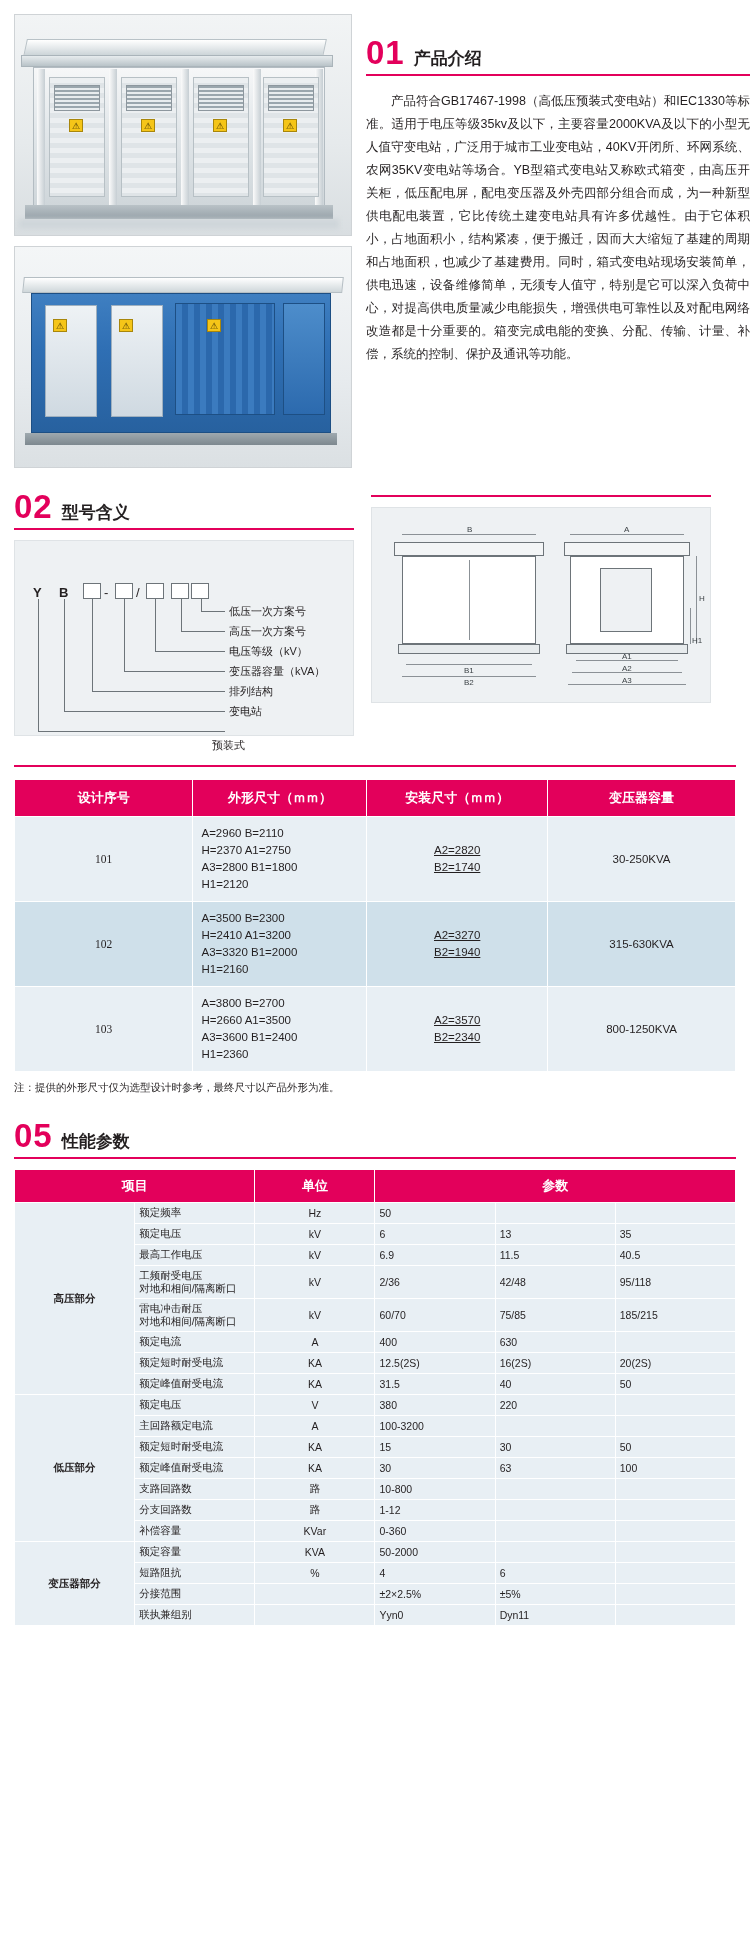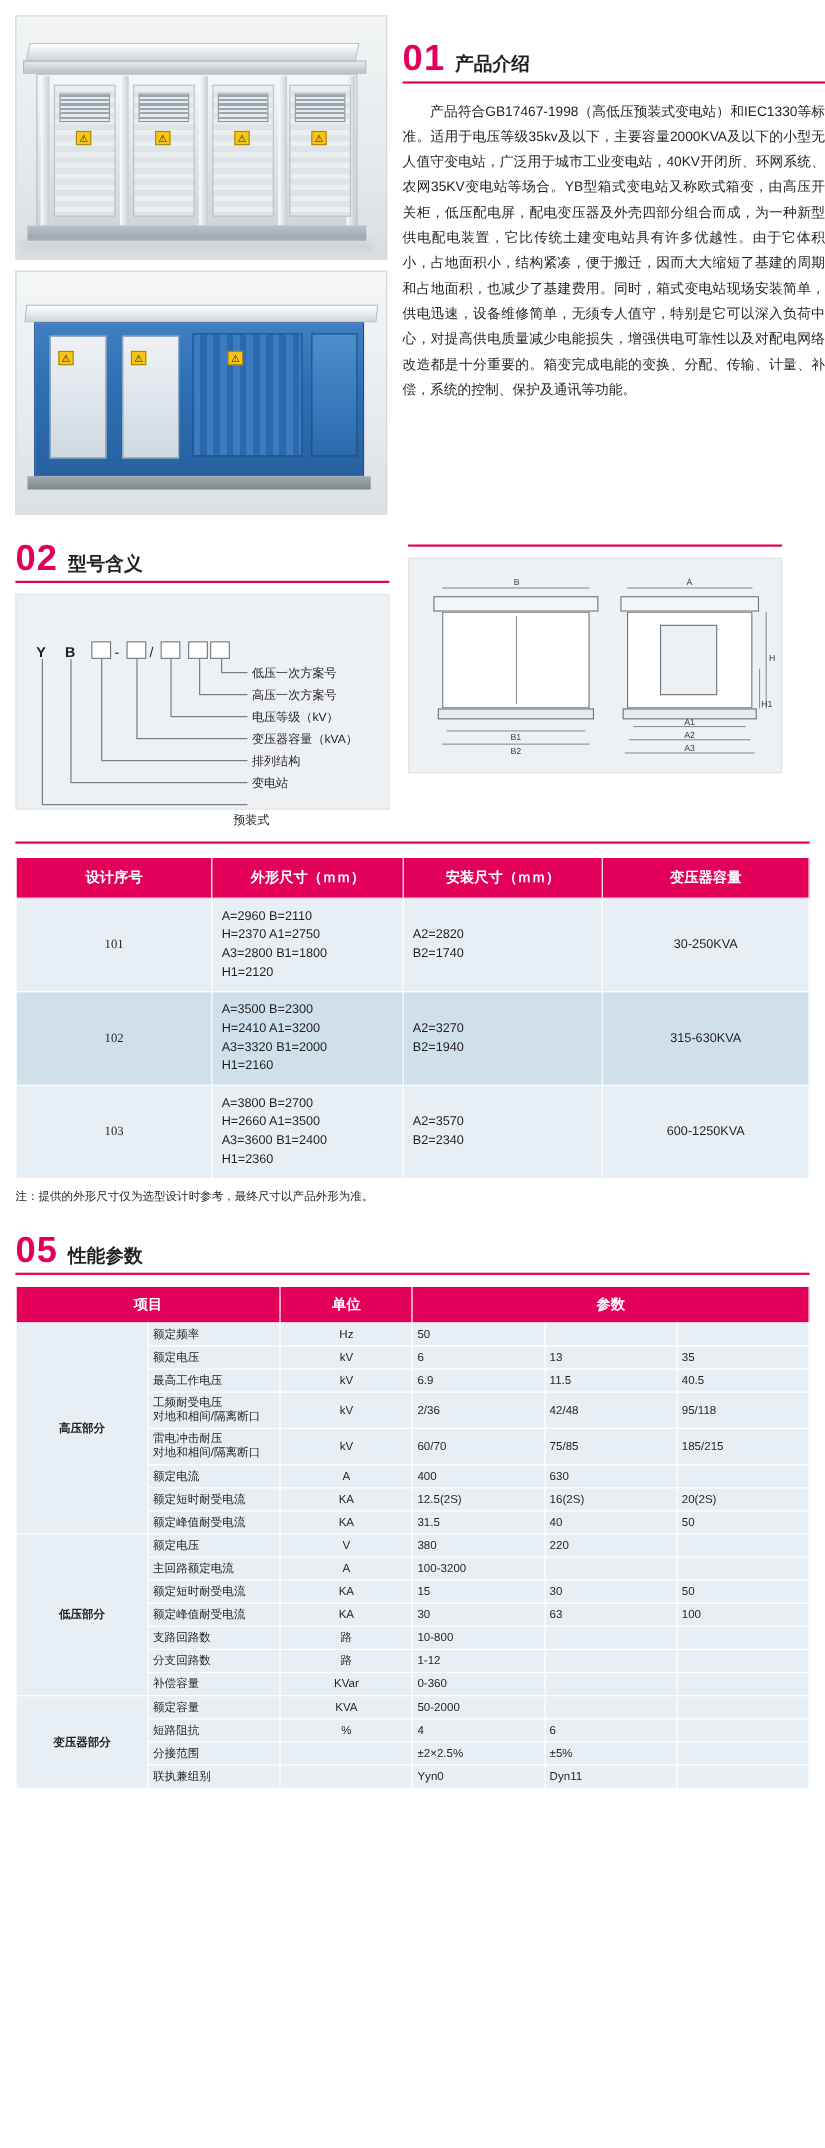--- a/index.html
+++ b/index.html
@@ -114,21 +114,21 @@
     border:1px solid #ffffff; padding:9px 4px; text-align:center;
   }
   table.dim td {
     border:1px solid #ffffff; font-size:11.5px; padding:8px 8px; vertical-align:middle;
     color:#231f20; line-height:17px;
   }
   table.dim tr.r-odd td { background:#e8eff4; }
   table.dim tr.r-even td { background:#cfe0ea; }
   td.c-id { text-align:center; font-size:12px; width:152px;font-family:Liberation Serif, serif; }
   td.c-dim { width:148px; white-space:pre-line; }
-  td.c-ins { width:154px; white-space:pre-line; text-align:left; padding-left:26px;}
+  td.c-ins { width:154px; white-space:pre-line; text-align:center; padding-left:26px;text-decoration:underline;}
   td.c-cap { text-align:center; width:160px; font-size:12px; }
   .note { font-size:10.5px; color:#231f20; margin-top:9px; }
 
   
   .sec5 { padding:24px 14px 0 14px; }
   .p-title { font-size:15px; font-weight:bold; margin-top:14px; color:#231f20; }
   table.par { width:722px; border-collapse:collapse; margin-top:10px; table-layout:fixed; }
   table.par th {
     background:#e3005b; color:#fff; font-size:13px; font-weight:bold;
     border:1px solid #ffffff; padding:7px 2px; text-align:center;
@@ -320,21 +320,21 @@
           <td class="c-cap">315-630KVA</td>
         </tr>
         <tr class="r-odd">
           <td class="c-id">103</td>
           <td class="c-dim">A=3800    B=2700
 H=2660    A1=3500
 A3=3600  B1=2400
 H1=2360</td>
           <td class="c-ins">A2=3570
 B2=2340</td>
-          <td class="c-cap">600-1250KVA</td>
+          <td class="c-cap">800-1250KVA</td>
         </tr>
       </tbody>
     </table>
     <div class="note">注：提供的外形尺寸仅为选型设计时参考，最终尺寸以产品外形为准。</div>
   </div>
 
   <div class="sec5">
     <div class="sec-head">
       <span class="sec-num">05</span>
       <span class="sec-title">性能参数</span>

